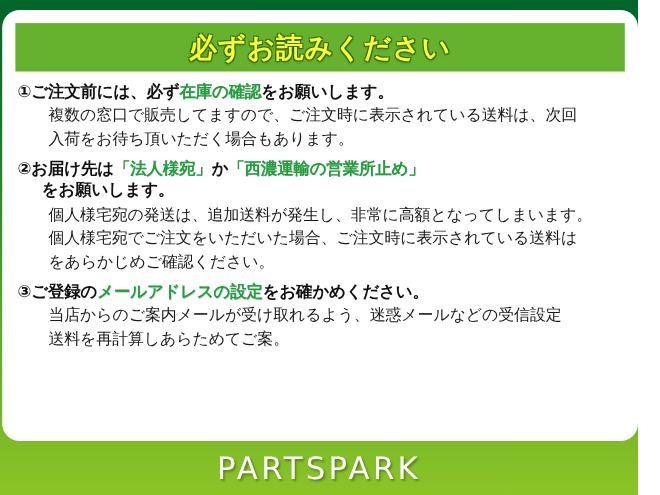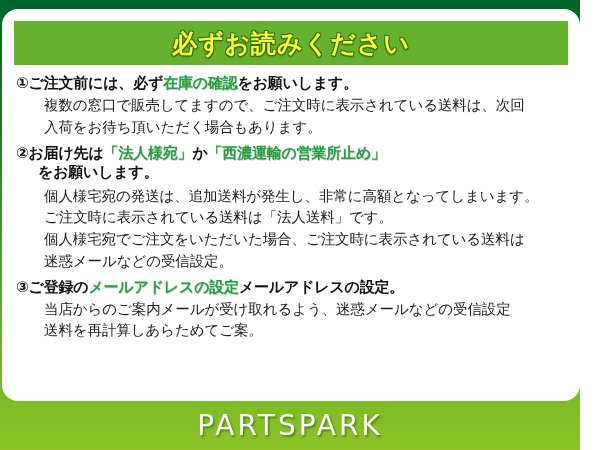--- a/index.html
+++ b/index.html
@@ -138,28 +138,27 @@
           <div class="body-line">複数の窓口で販売してますので、ご注文時に表示されている送料は、次回</div>
           <div class="body-line">入荷をお待ち頂いただく場合もあります。</div>
         </div>
       </div>
 
       <div class="item item-2">
         <div class="item-heading"><span>②</span><span>お届け先は</span><span class="hl">「法人様宛」</span><span>か</span><span class="hl">「西濃運輸の営業所止め」</span></div>
         <div class="item-heading cont">をお願いします。</div>
         <div class="item-body">
           <div class="body-line">個人様宅宛の発送は、追加送料が発生し、非常に高額となってしまいます。</div>
-          <div class="body-line">ご注文時に表示されている送料は「法人送料」です。</div>
           <div class="body-line">個人様宅宛でご注文をいただいた場合、ご注文時に表示されている送料は</div>
-          <div class="body-line">迷惑メールなどの受信設定。</div>
+          <div class="body-line">をあらかじめご確認ください。</div>
         </div>
       </div>
 
       <div class="item item-3">
-        <div class="item-heading"><span>③</span><span>ご登録の</span><span class="hl">メールアドレスの設定</span><span>メールアドレスの設定。</span></div>
+        <div class="item-heading"><span>③</span><span>ご登録の</span><span class="hl">メールアドレスの設定</span><span>をお確かめください。</span></div>
         <div class="item-body">
           <div class="body-line">当店からのご案内メールが受け取れるよう、迷惑メールなどの受信設定</div>
           <div class="body-line">送料を再計算しあらためてご案。</div>
         </div>
       </div>
 
     </div>
   </div>
 
   <div class="footer">

